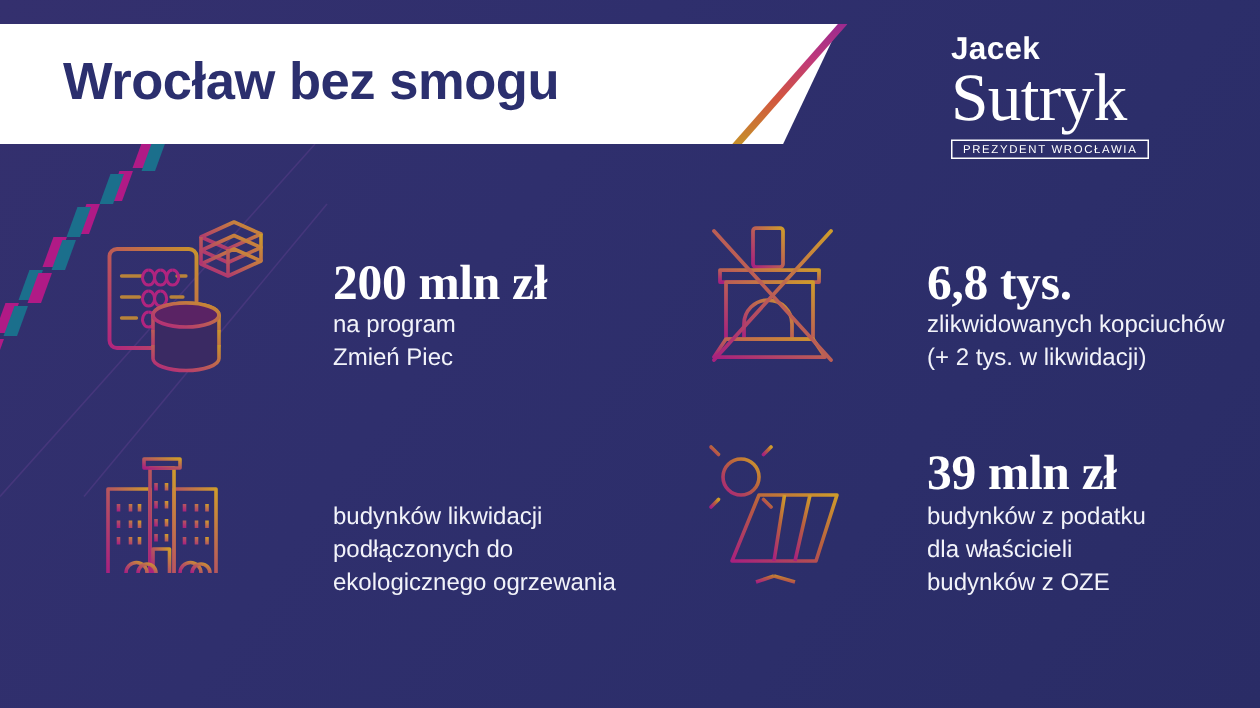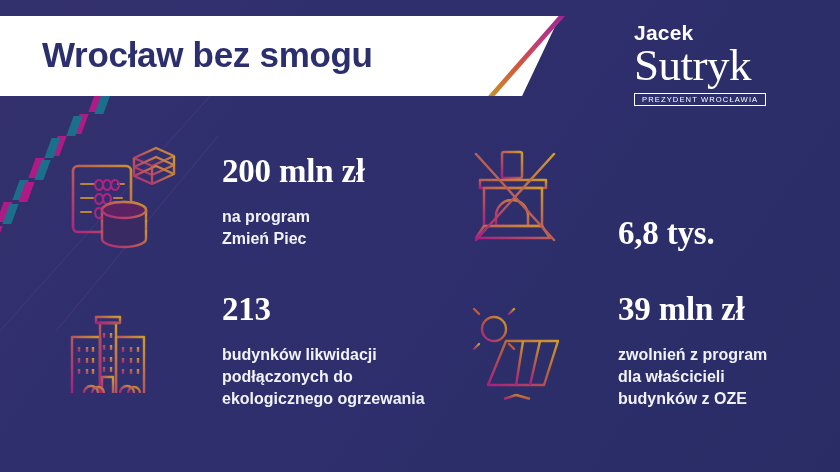--- a/index.html
+++ b/index.html
@@ -141,23 +141,23 @@
   .stat-number {
     font-family: "Liberation Serif", serif;
     font-size: 33px;
     font-weight: 700;
     color: #ffffff;
     line-height: 1.04;
     letter-spacing: -0.2px;
     white-space: nowrap;
   }
   .stat-desc {
-    margin-top: 18px;
+    margin-top: 0;
     font-size: 16px;
-    font-weight: 700;
+    font-weight: 400;
     color: #f2f3fa;
     line-height: 1.38;
     white-space: pre-line;
   }
   .r2 .stat-number { font-size: 33px; }
 </style>
 </head>
 <body>
 
 <div id="stage">
@@ -281,20 +281,22 @@
             </g>
 
             <g stroke="url(#g2)" stroke-width="2.5" stroke-linecap="round">
               <line x1="18" y1="14" x2="96" y2="100"></line>
               <line x1="96" y1="14" x2="18" y2="100"></line>
             </g>
           </svg>
         </div>
         <div class="stat-text">
           <div class="stat-number">6,8 tys.</div>
+          <div class="stat-desc">zlikwidowanych kopciuchów
+(+ 2 tys. w likwidacji)</div>
         </div>
       </div>
     </div>
 
     <div class="row row-2 r2">
 
       <div class="cell cell-left">
         <div class="icon-wrap">
           <svg width="120" height="110" viewBox="0 0 120 110" fill="none">
             <defs>
@@ -333,21 +335,20 @@
               <path d="M22 92 a7 7 0 0 1 14 0"></path>
               <path d="M30 92 a6 6 0 0 1 12 0"></path>
               <path d="M58 92 a7 7 0 0 1 14 0"></path>
               <path d="M66 92 a6 6 0 0 1 12 0"></path>
 
               <path d="M4 92 h88"></path>
             </g>
           </svg>
         </div>
         <div class="stat-text">
-          <div class="stat-number">213</div>
           <div class="stat-desc">budynków likwidacji
 podłączonych do
 ekologicznego ogrzewania</div>
         </div>
       </div>
 
       <div class="cell cell-right">
         <div class="icon-wrap">
           <svg width="120" height="110" viewBox="0 0 120 110" fill="none">
             <defs>
@@ -379,21 +380,21 @@
               <path d="M82 40 L72 84"></path>
 
               <path d="M58 84 v10"></path>
               <path d="M44 98 h30"></path>
               <path d="M58 94 L46 98 M58 94 L72 98"></path>
             </g>
           </svg>
         </div>
         <div class="stat-text">
           <div class="stat-number">39 mln zł</div>
-          <div class="stat-desc">zwolnień z program
+          <div class="stat-desc">budynków z podatku
 dla właścicieli
 budynków z OZE</div>
         </div>
       </div>
     </div>
 
   </div>
 </div>
 
 </body></html>

